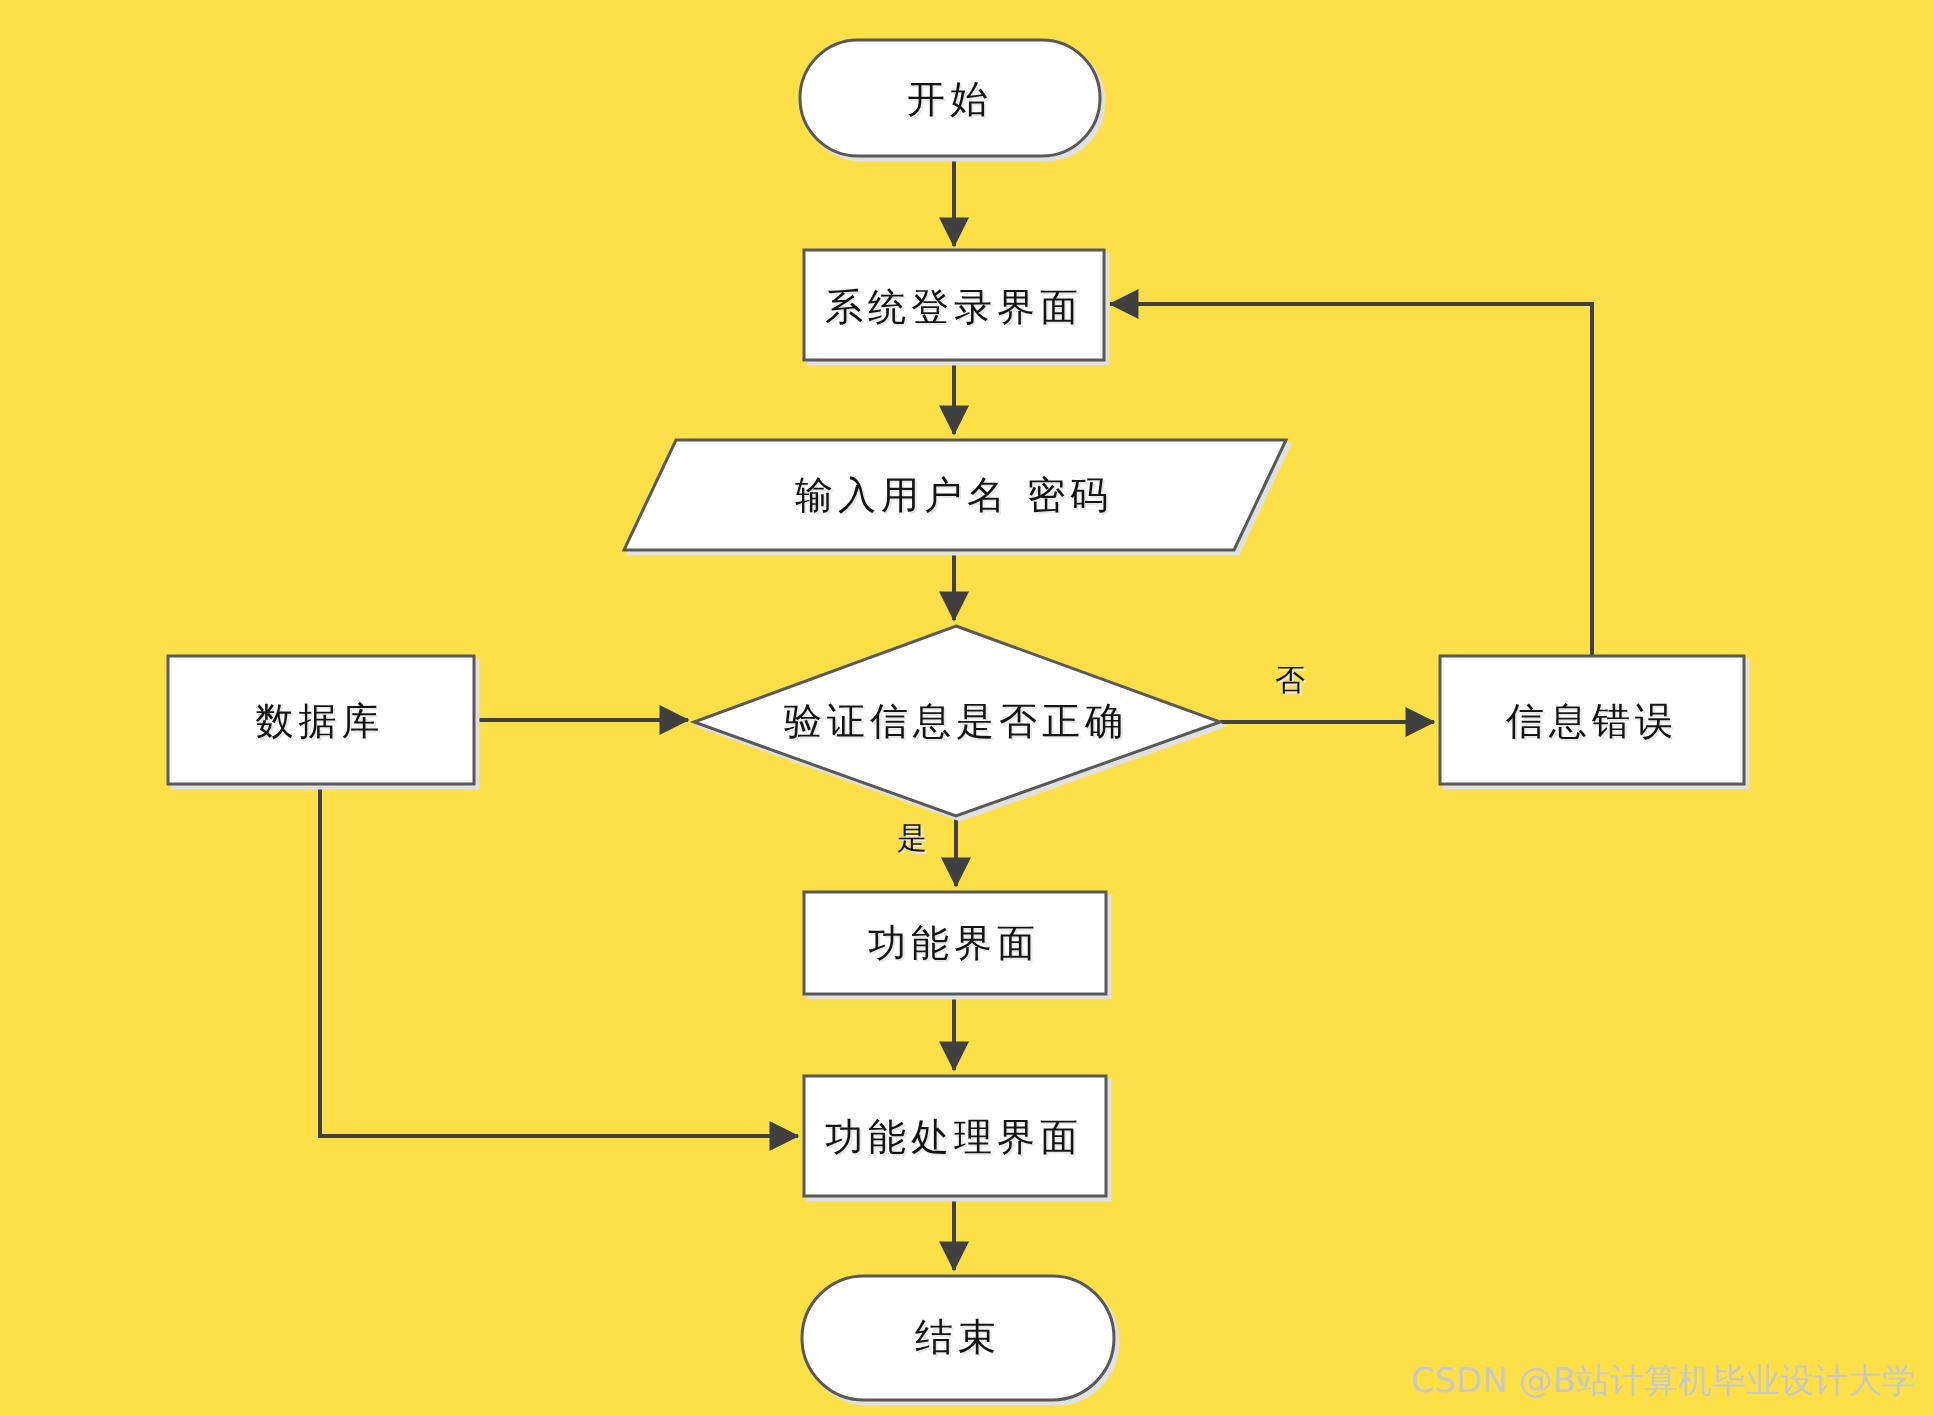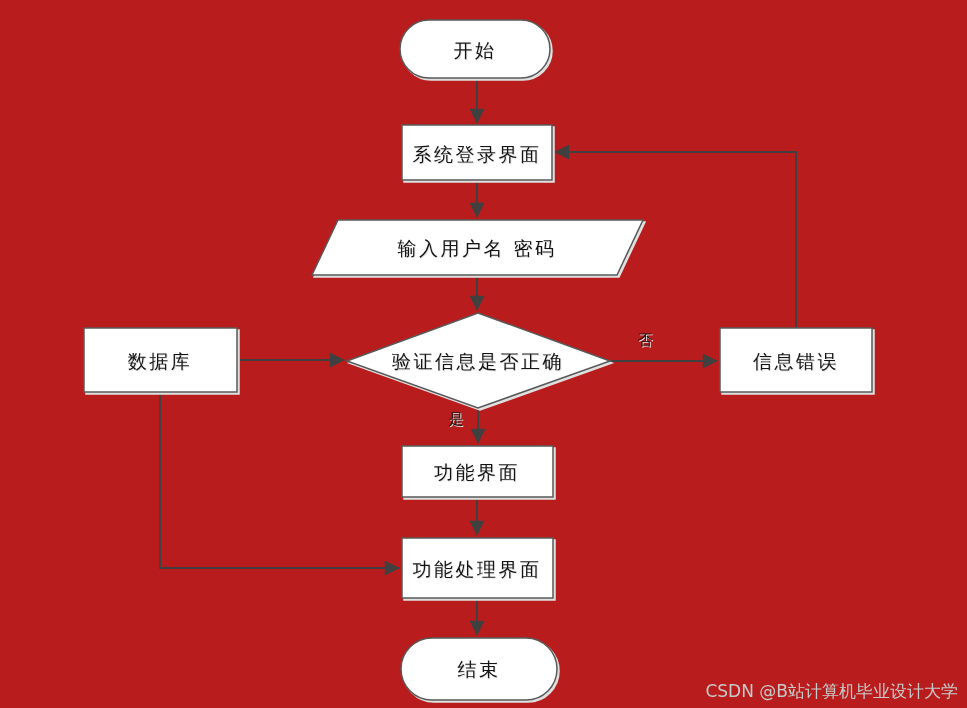--- a/index.html
+++ b/index.html
@@ -4,21 +4,21 @@
 <style>
   html, body {
     margin: 0;
     padding: 0;
     background: #ffffff;
   }
   #canvas {
     position: relative;
     width: 967px;
     height: 708px;
-    background: #b91c1c;
+    background: #fde047;
     font-family: "DejaVu Serif", serif;
     overflow: hidden;
   }
   svg { display: block; }
   .shape {
     fill: #ffffff;
     stroke: #595959;
     stroke-width: 1.5;
     filter: drop-shadow(2.5px 2.5px 0px #e0e0e0);
   }

